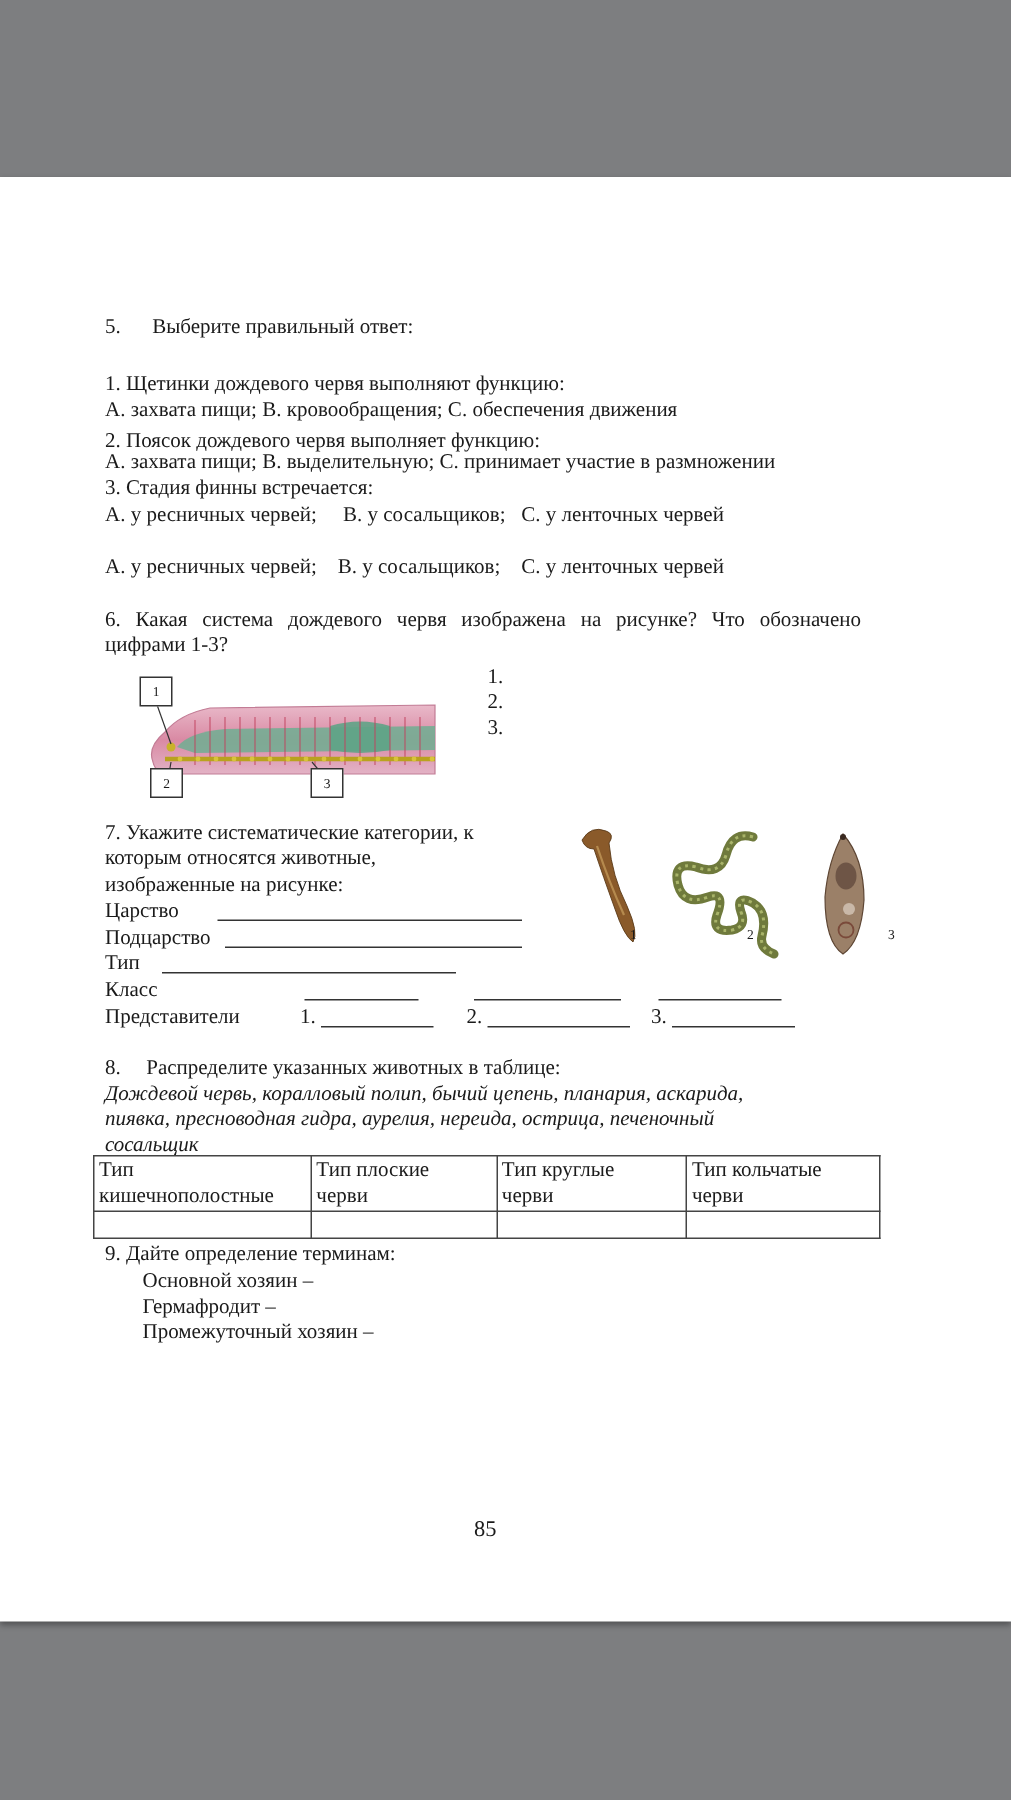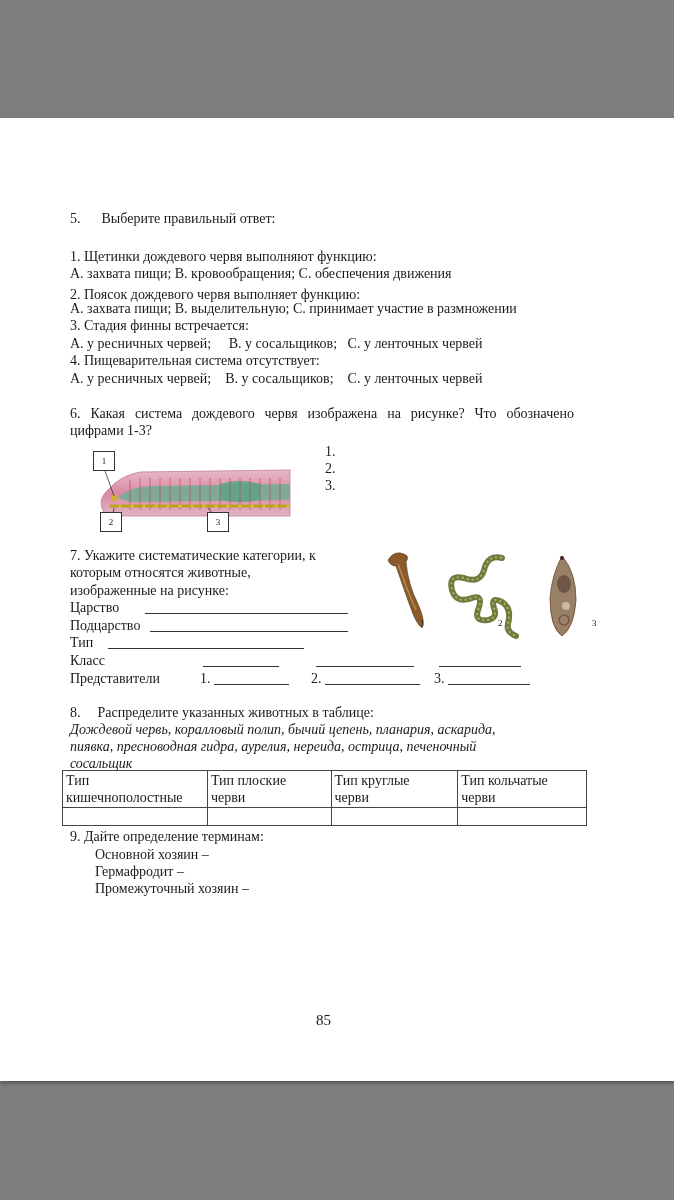--- a/index.html
+++ b/index.html
@@ -38,21 +38,20 @@
     <span>5.</span>
     <span style="display:inline-block;width:14px;"></span>
     <span>Выберите правильный ответ:</span>
   </div>
   <div class="t" style="left:70px;top:130px;">1. Щетинки дождевого червя выполняют функцию:</div>
   <div class="t" style="left:70px;top:147px;"> А. захвата пищи;  В. кровообращения;  С. обеспечения движения</div>
   <div class="t" style="left:70px;top:152px;margin-top:16px;">2. Поясок дождевого червя выполняет функцию:</div>
   <div class="t" style="left:70px;top:182px;">А. захвата пищи; В. выделительную; С. принимает участие в размножении</div>
   <div class="t" style="left:70px;top:199px;">3. Стадия финны встречается:</div>
   <div class="t" style="left:70px;top:217px;white-space:pre;">А. у ресничных червей;     В. у сосальщиков;   С. у ленточных червей</div>
-  <div class="t" style="left:70px;top:234px;">4. Пищеварительная система отсутствует:</div>
   <div class="t" style="left:70px;top:252px;white-space:pre;">А. у ресничных червей;    В. у сосальщиков;    С. у ленточных червей</div>
 
   <div class="t just" style="left:70px;top:287px;width:504px;">6. Какая система дождевого червя изображена на рисунке? Что обозначено</div>
   <div class="t" style="left:70px;top:304px;">цифрами 1-3?</div>
 
   <div style="position:absolute;left:90px;top:330px;width:210px;height:85px;">
     <svg width="210" height="85" viewBox="0 0 210 85">
       <defs>
         <linearGradient id="body" x1="0" y1="0" x2="0" y2="1">
           <stop offset="0" stop-color="#e9b9c9"></stop>

